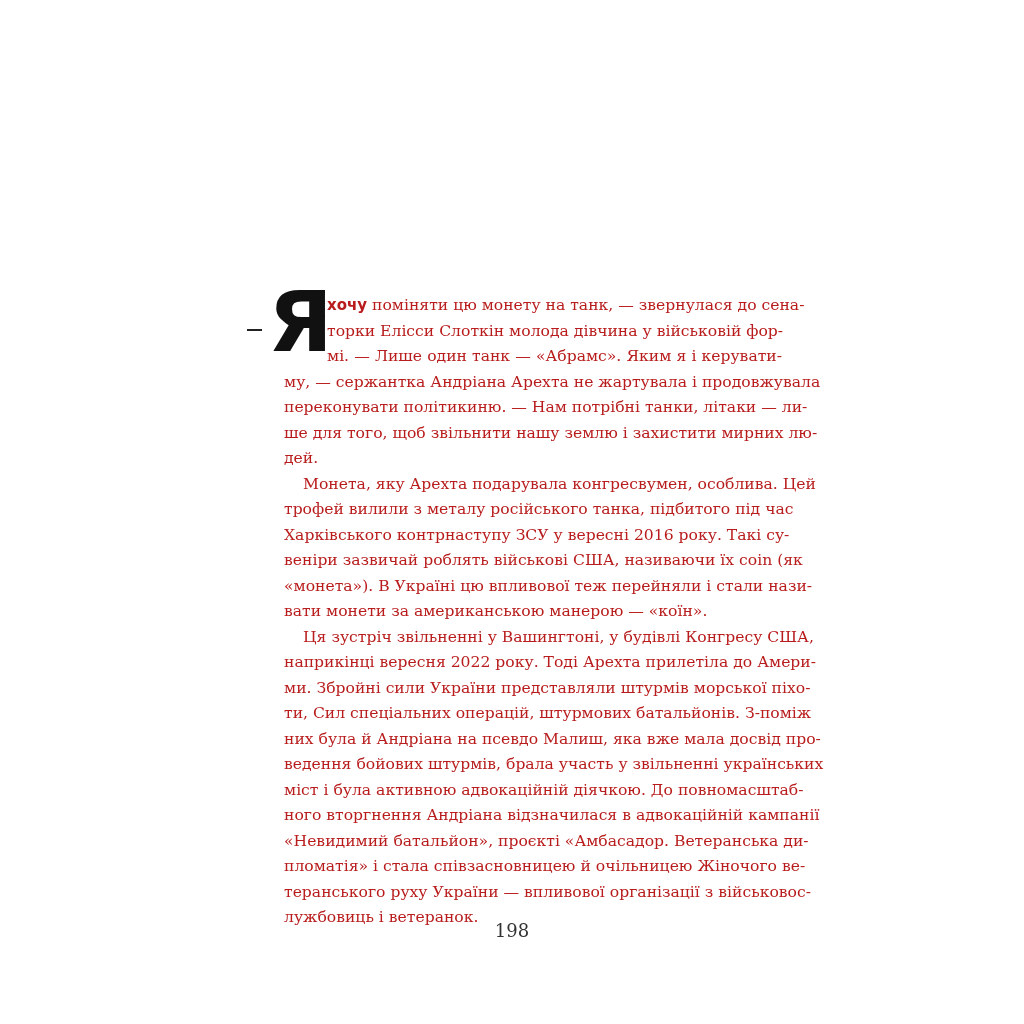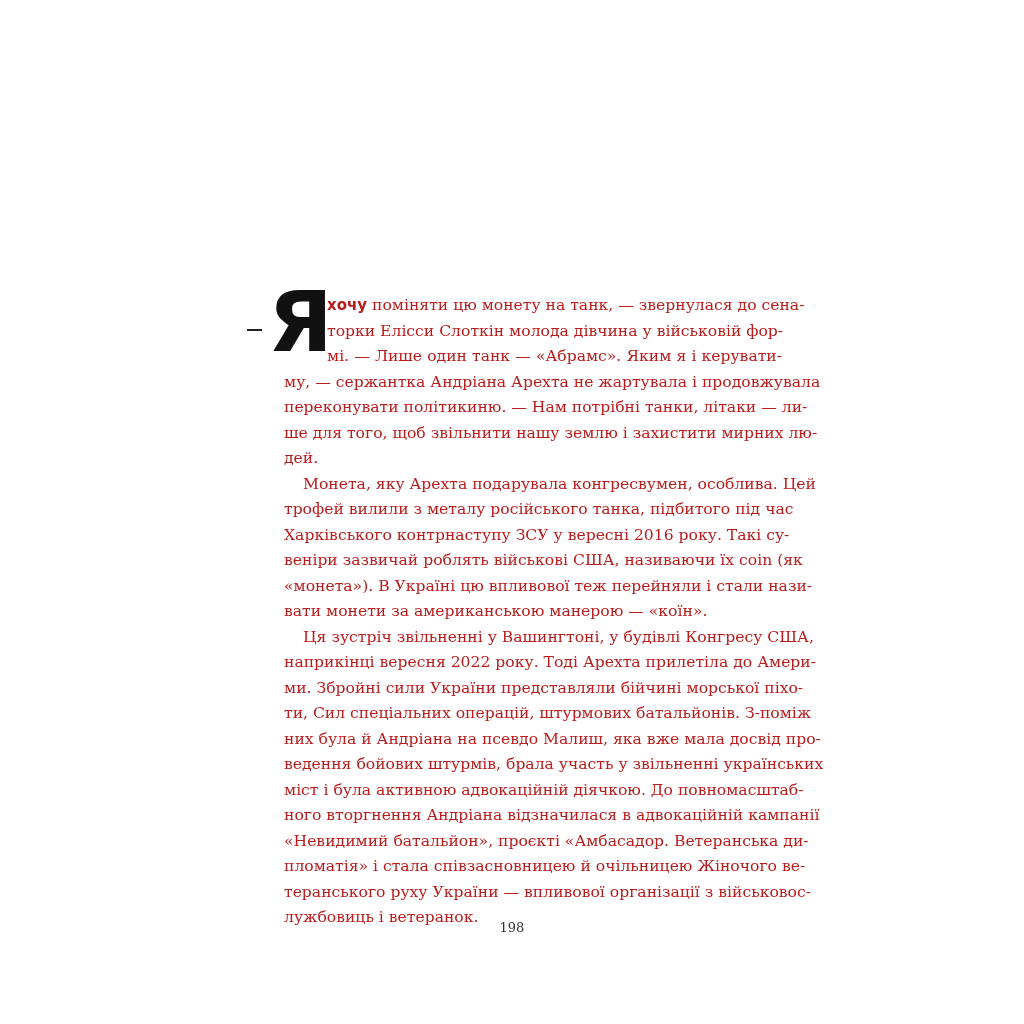--- a/index.html
+++ b/index.html
@@ -49,21 +49,21 @@
     font-weight: bold;
     font-size: 15px;
   }
   .page-number {
     position: absolute;
     left: 0;
     width: 1024px;
     top: 920px;
     text-align: center;
     font-family: "DejaVu Serif", "Liberation Serif", serif;
-    font-size: 13px;
+    font-size: 18px;
     color: #333;
   }
 </style>
 </head>
 <body>
 
 <div class="page">
 
   <div class="dash-mark"></div>
   <div class="dropcap">Я</div>
@@ -85,21 +85,21 @@
       <span class="line">трофей вилили з металу російського танка, підбитого під час</span>
       <span class="line">Харківського контрнаступу ЗСУ у вересні 2016 року. Такі су-</span>
       <span class="line">веніри зазвичай роблять військові США, називаючи їх coin (як</span>
       <span class="line">«монета»). В Україні цю впливової теж перейняли і стали нази-</span>
       <span class="line last">вати монети за американською манерою — «коїн».</span>
     </div>
 
     <div>
       <span class="line indent-first">Ця зустріч звільненні у Вашингтоні, у будівлі Конгресу США,</span>
       <span class="line">наприкінці вересня 2022 року. Тоді Арехта прилетіла до Амери-</span>
-      <span class="line">ми. Збройні сили України представляли бійчині морської піхо-</span>
+      <span class="line">ми. Збройні сили України представляли штурмів морської піхо-</span>
       <span class="line">ти, Сил спеціальних операцій, штурмових батальйонів. З-поміж</span>
       <span class="line">них була й Андріана на псевдо Малиш, яка вже мала досвід про-</span>
       <span class="line">ведення бойових штурмів, брала участь у звільненні українських</span>
       <span class="line">міст і була активною адвокаційній діячкою. До повномасштаб-</span>
       <span class="line">ного вторгнення Андріана відзначилася в адвокаційній кампанії</span>
       <span class="line">«Невидимий батальйон», проєкті «Амбасадор. Ветеранська ди-</span>
       <span class="line">пломатія» і стала співзасновницею й очільницею Жіночого ве-</span>
       <span class="line">теранського руху України — впливової організації з військовос-</span>
       <span class="line last">лужбовиць і ветеранок.</span>
     </div>

